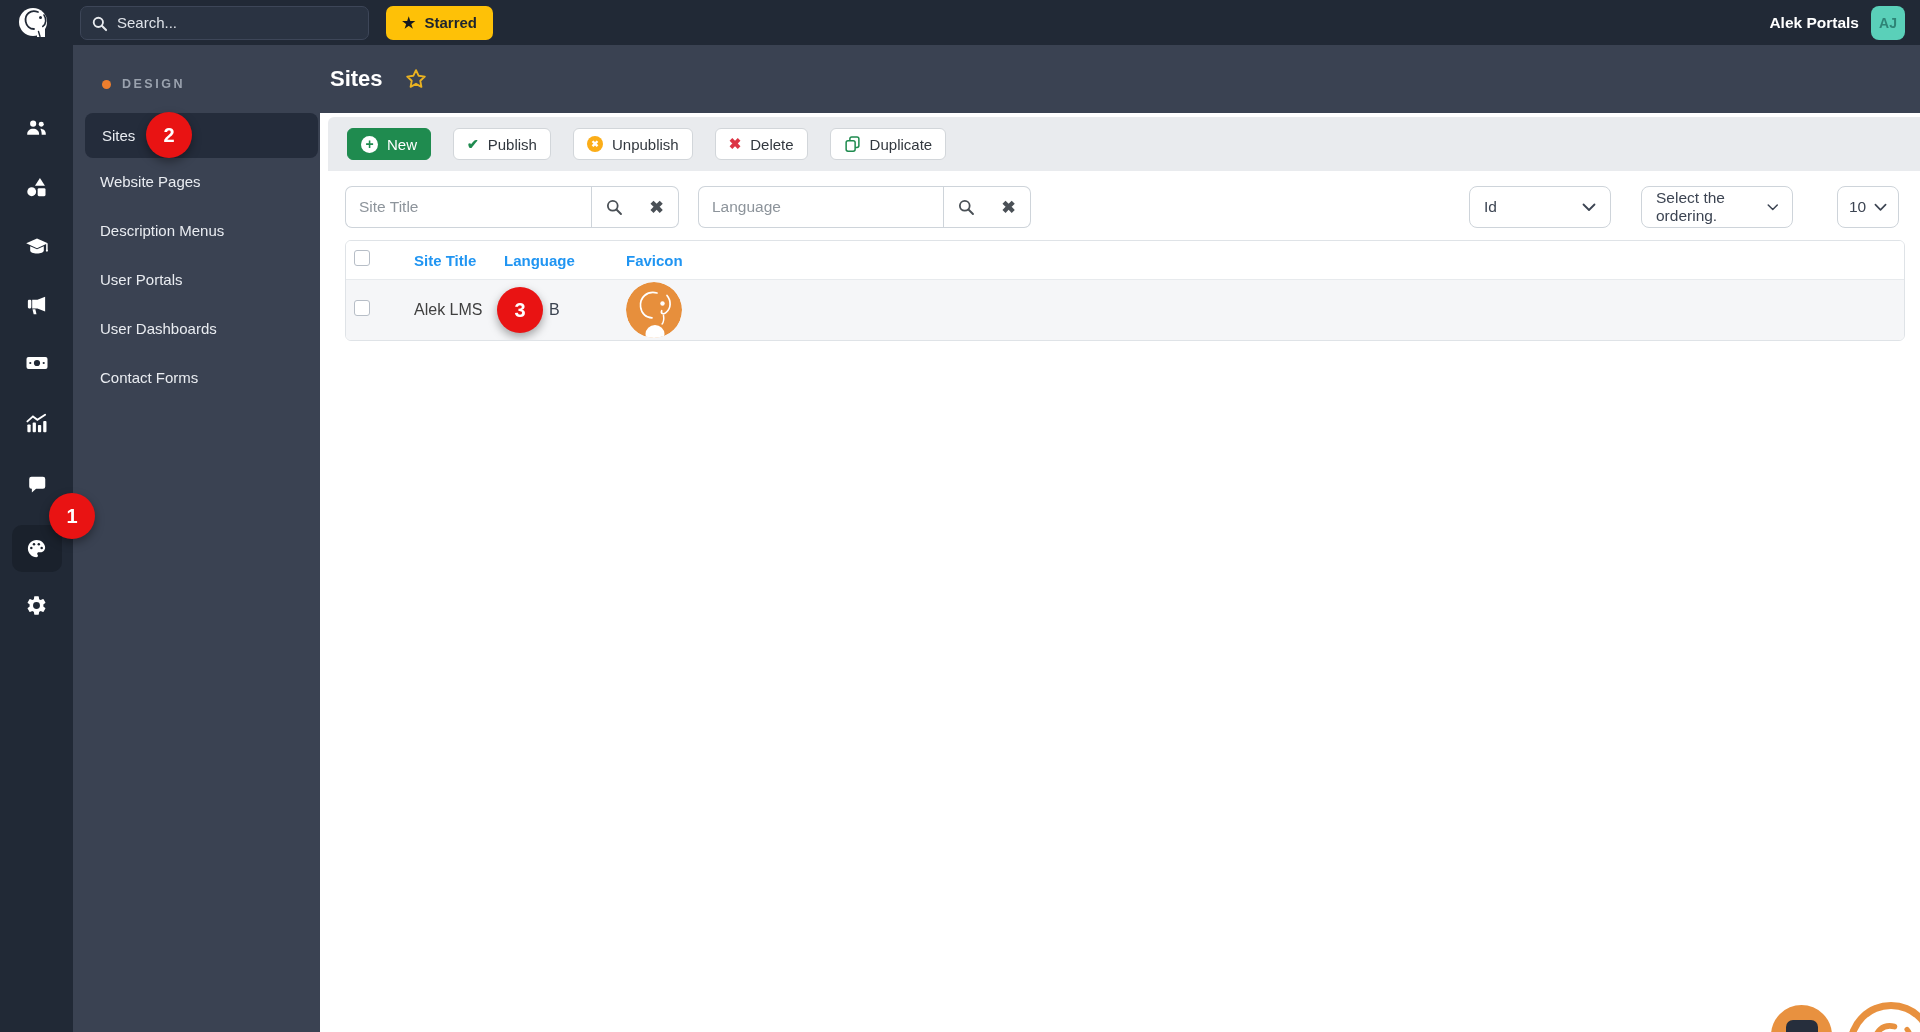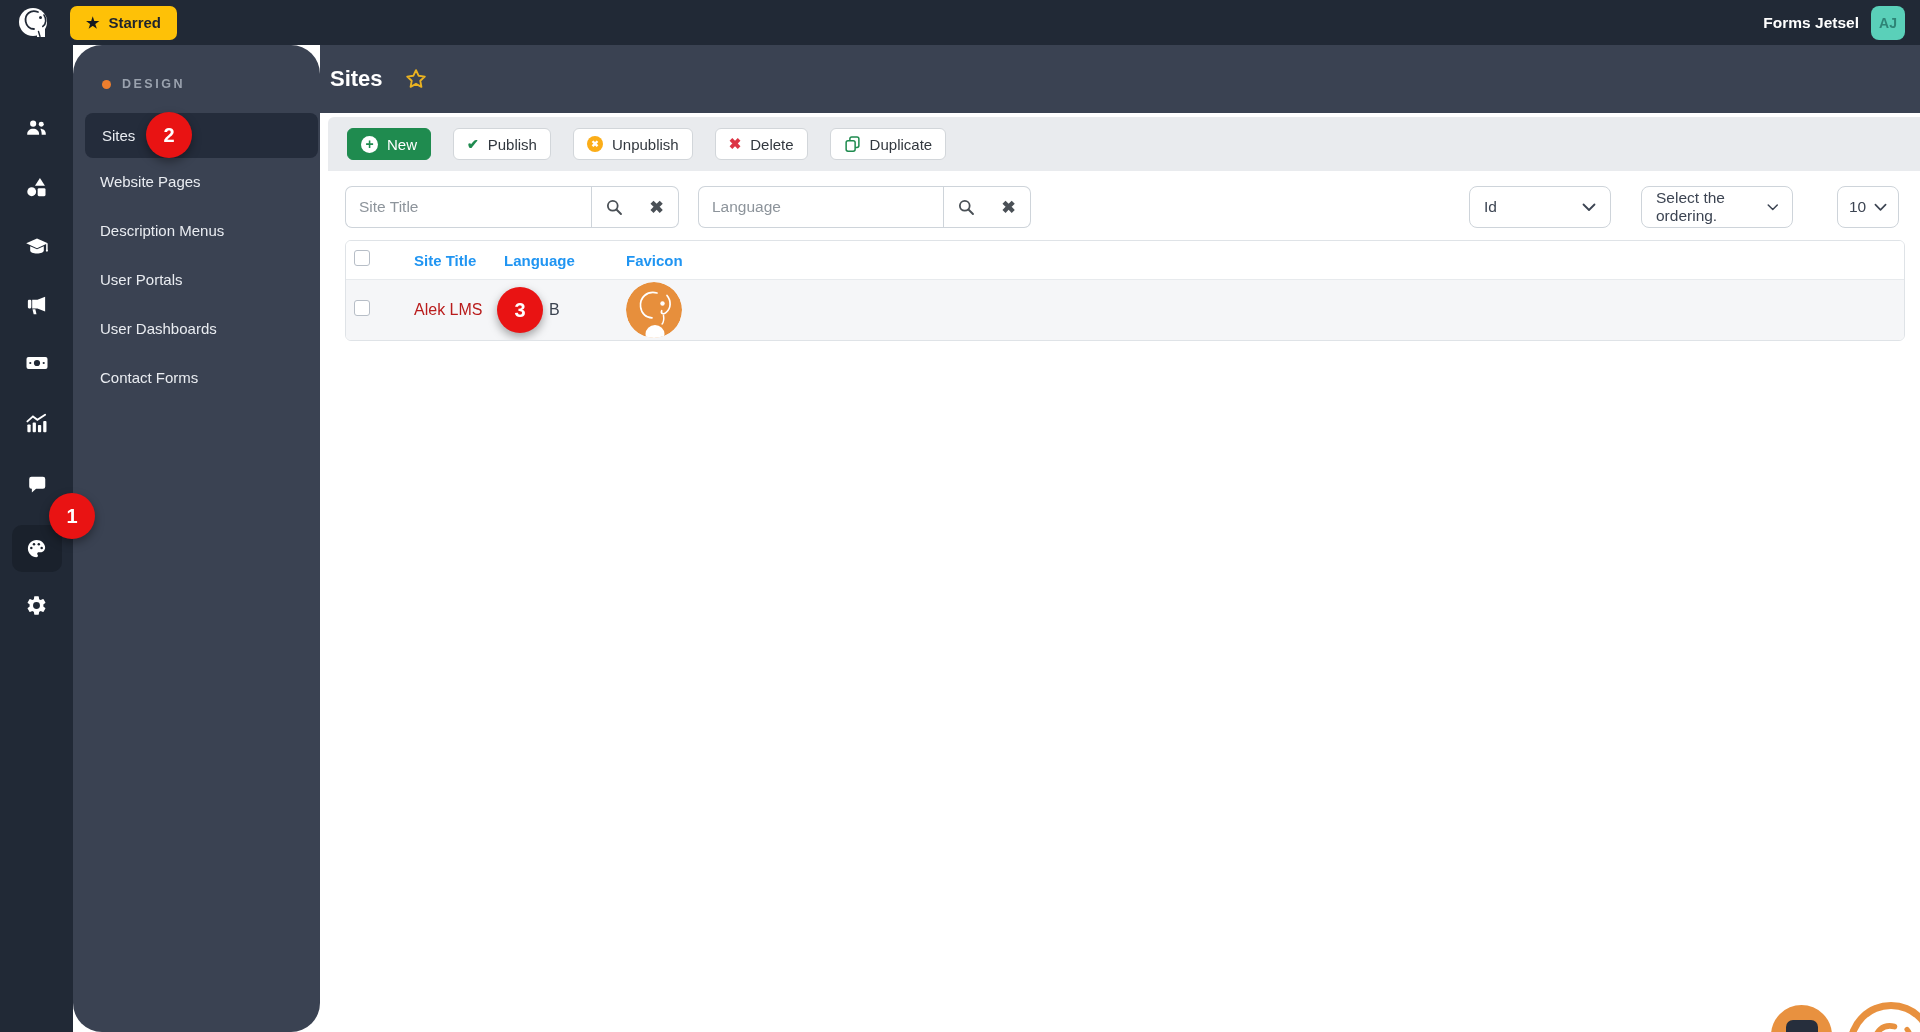--- a/index.html
+++ b/index.html
@@ -46,21 +46,21 @@
   
   .badge {
     width:46px; height:46px; border-radius:50%; background:#e91313; color:#fff;
     display:flex; align-items:center; justify-content:center; font-size:20px; font-weight:700;
     box-shadow:0 4px 10px rgba(0,0,0,.35);
   }
   .badge-1 { position:absolute; left:49px; top:448px; z-index:9; }
   .badge-2 { position:absolute; left:146px; top:112px; z-index:9; }
 
   
-  .sidebar { position:absolute; left:73px; top:45px; width:247px; height:987px; background:#3a4252; z-index:4;border-radius:29px; }
+  .sidebar { position:absolute; left:73px; top:45px; width:247px; height:987px; background:#3a4252; z-index:4; }
   .section-header { position:absolute; left:29px; top:32px; display:flex; align-items:center; gap:11px; }
   .section-dot { width:9px; height:9px; border-radius:50%; background:#ee7e2d; }
   .section-label { color:#9aa2ae; font-size:12.5px; font-weight:700; letter-spacing:2.5px; }
   .nav-item { position:absolute; left:27px; color:#e9ecf1; font-size:15px; cursor:pointer; }
   .nav-item-active {
     left:12px; width:233px; height:45px; top:68px; background:#242c3b; border-radius:8px;
     display:flex; align-items:center; padding-left:17px; overflow:visible;
   }
 
   
@@ -124,21 +124,21 @@
   .tdata { height:61px; background:#f5f6f8; border-top:1px solid #e7eaed; }
   .c-check { width:56px; padding-left:8px; }
   .c-title { width:90px; padding-left:12px; }
   .c-lang  { width:122px; padding-left:0; display:flex; align-items:center; }
   .c-fav   { width:90px; padding-left:12px; }
   .c-dom   { width:596px; padding-left:12px; }
   .c-desc  { flex:1; padding-left:12px; }
   .th { color:#2095f2; font-size:15px; font-weight:700; }
   .thead .c-lang { padding-left:12px; }
   .checkbox { width:16px; height:16px; border:1.5px solid #b7bec7; border-radius:3px; background:#fff; display:inline-block; cursor:pointer; }
-  .link { color:#b91c1c; font-size:16px; text-decoration:none; cursor:pointer; }
+  .link { color:#404040; font-size:16px; text-decoration:none; cursor:pointer; }
   .cell-text { color:#3b4350; font-size:16px; }
   .badge-3 { margin-left:5px; margin-right:6px; flex:0 0 auto; }
   .favicon { width:56px; height:56px; border-radius:50%; overflow:hidden; display:block; }
 
   
   .chat-bubble {
     position:absolute; left:1771px; top:1005px; width:61px; height:61px; border-radius:50%;
     background:#e8913f; z-index:8; display:flex; justify-content:center; cursor:pointer;
   }
   .chat-screen { margin-top:15px; width:32px; height:24px; border-radius:7px; background:#262e3c; }
@@ -160,26 +160,33 @@
     <span class="logo">
       <svg width="38" height="38" viewBox="0 0 38 38">
         <circle cx="19" cy="18" r="14" fill="#fff"></circle>
         <path d="M27 28c0-3 2-5 4-5v10h-8v-5z" fill="#fff"></path>
         <path d="M24 8c-7.5-3-13.5 2.5-12.3 9.6.8 4.6 4.3 7.4 8.3 7.4" fill="none" stroke="#212936" stroke-width="1.8" stroke-linecap="round"></path>
         <circle cx="26.5" cy="13.5" r="1.5" fill="#212936"></circle>
         <path d="M30 11c2.6 3.8 2.4 8.6-1.2 11.4" fill="none" stroke="#212936" stroke-width="1.6" stroke-linecap="round"></path>
         <path d="M24.5 27.5l1.5 5" stroke="#212936" stroke-width="1.4" stroke-linecap="round"></path>
       </svg>
     </span>
+    <span class="search-wrap">
+      <svg width="17" height="17" viewBox="0 0 22 22">
+        <circle cx="9.5" cy="9.5" r="6" fill="none" stroke="#e8ebef" stroke-width="2.4"></circle>
+        <line x1="14" y1="14" x2="19.5" y2="19.5" stroke="#e8ebef" stroke-width="2.6" stroke-linecap="round"></line>
+      </svg>
+      <input class="search-input" type="text" placeholder="Search..." style="">
+    </span>
     <button class="starred-btn">
       <span class="star-glyph">★</span>
       <span>Starred</span>
     </button>
     <span class="top-right">
-      <span class="user-name">Forms Jetsel</span>
+      <span class="user-name">Alek Portals</span>
       <span class="avatar">AJ</span>
     </span>
   </header>
 
   <nav class="rail">
     <div class="rail-active-tile"></div>
 
     <div class="rail-item" style="top:60px">
       <svg width="23" height="23" viewBox="0 0 24 24" fill="#fff">
         <circle cx="8.5" cy="8" r="3.2"></circle>

